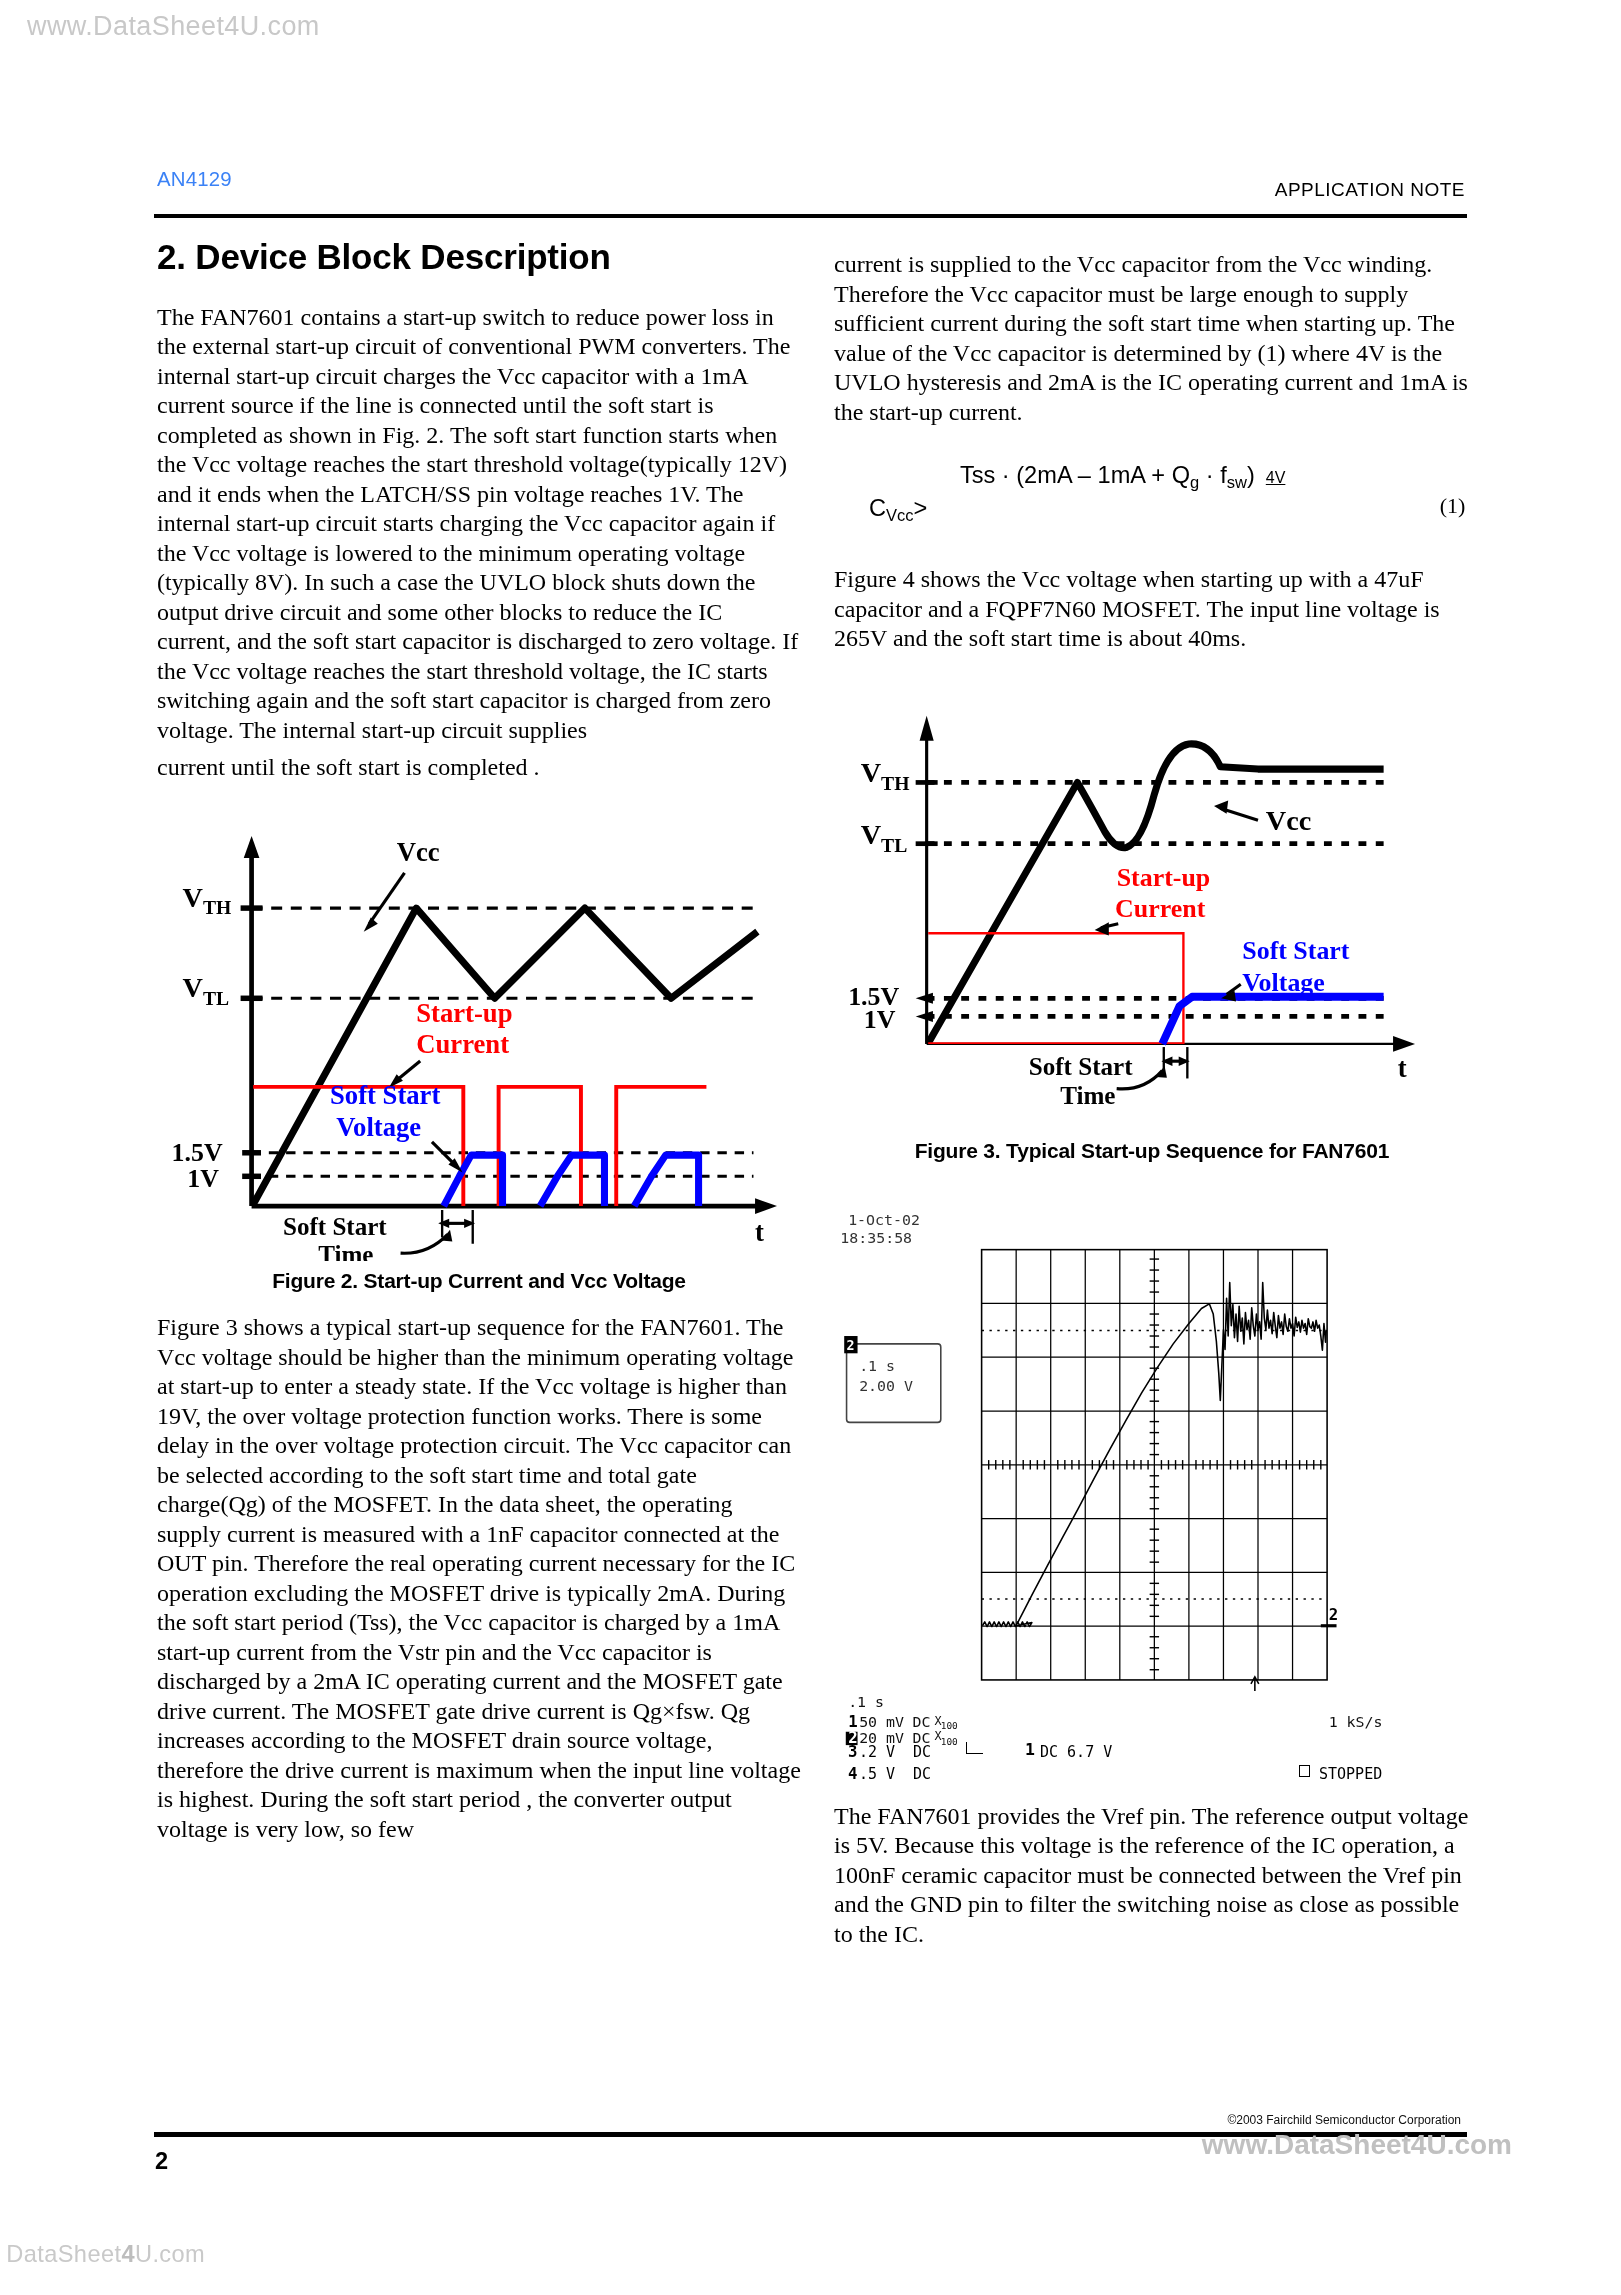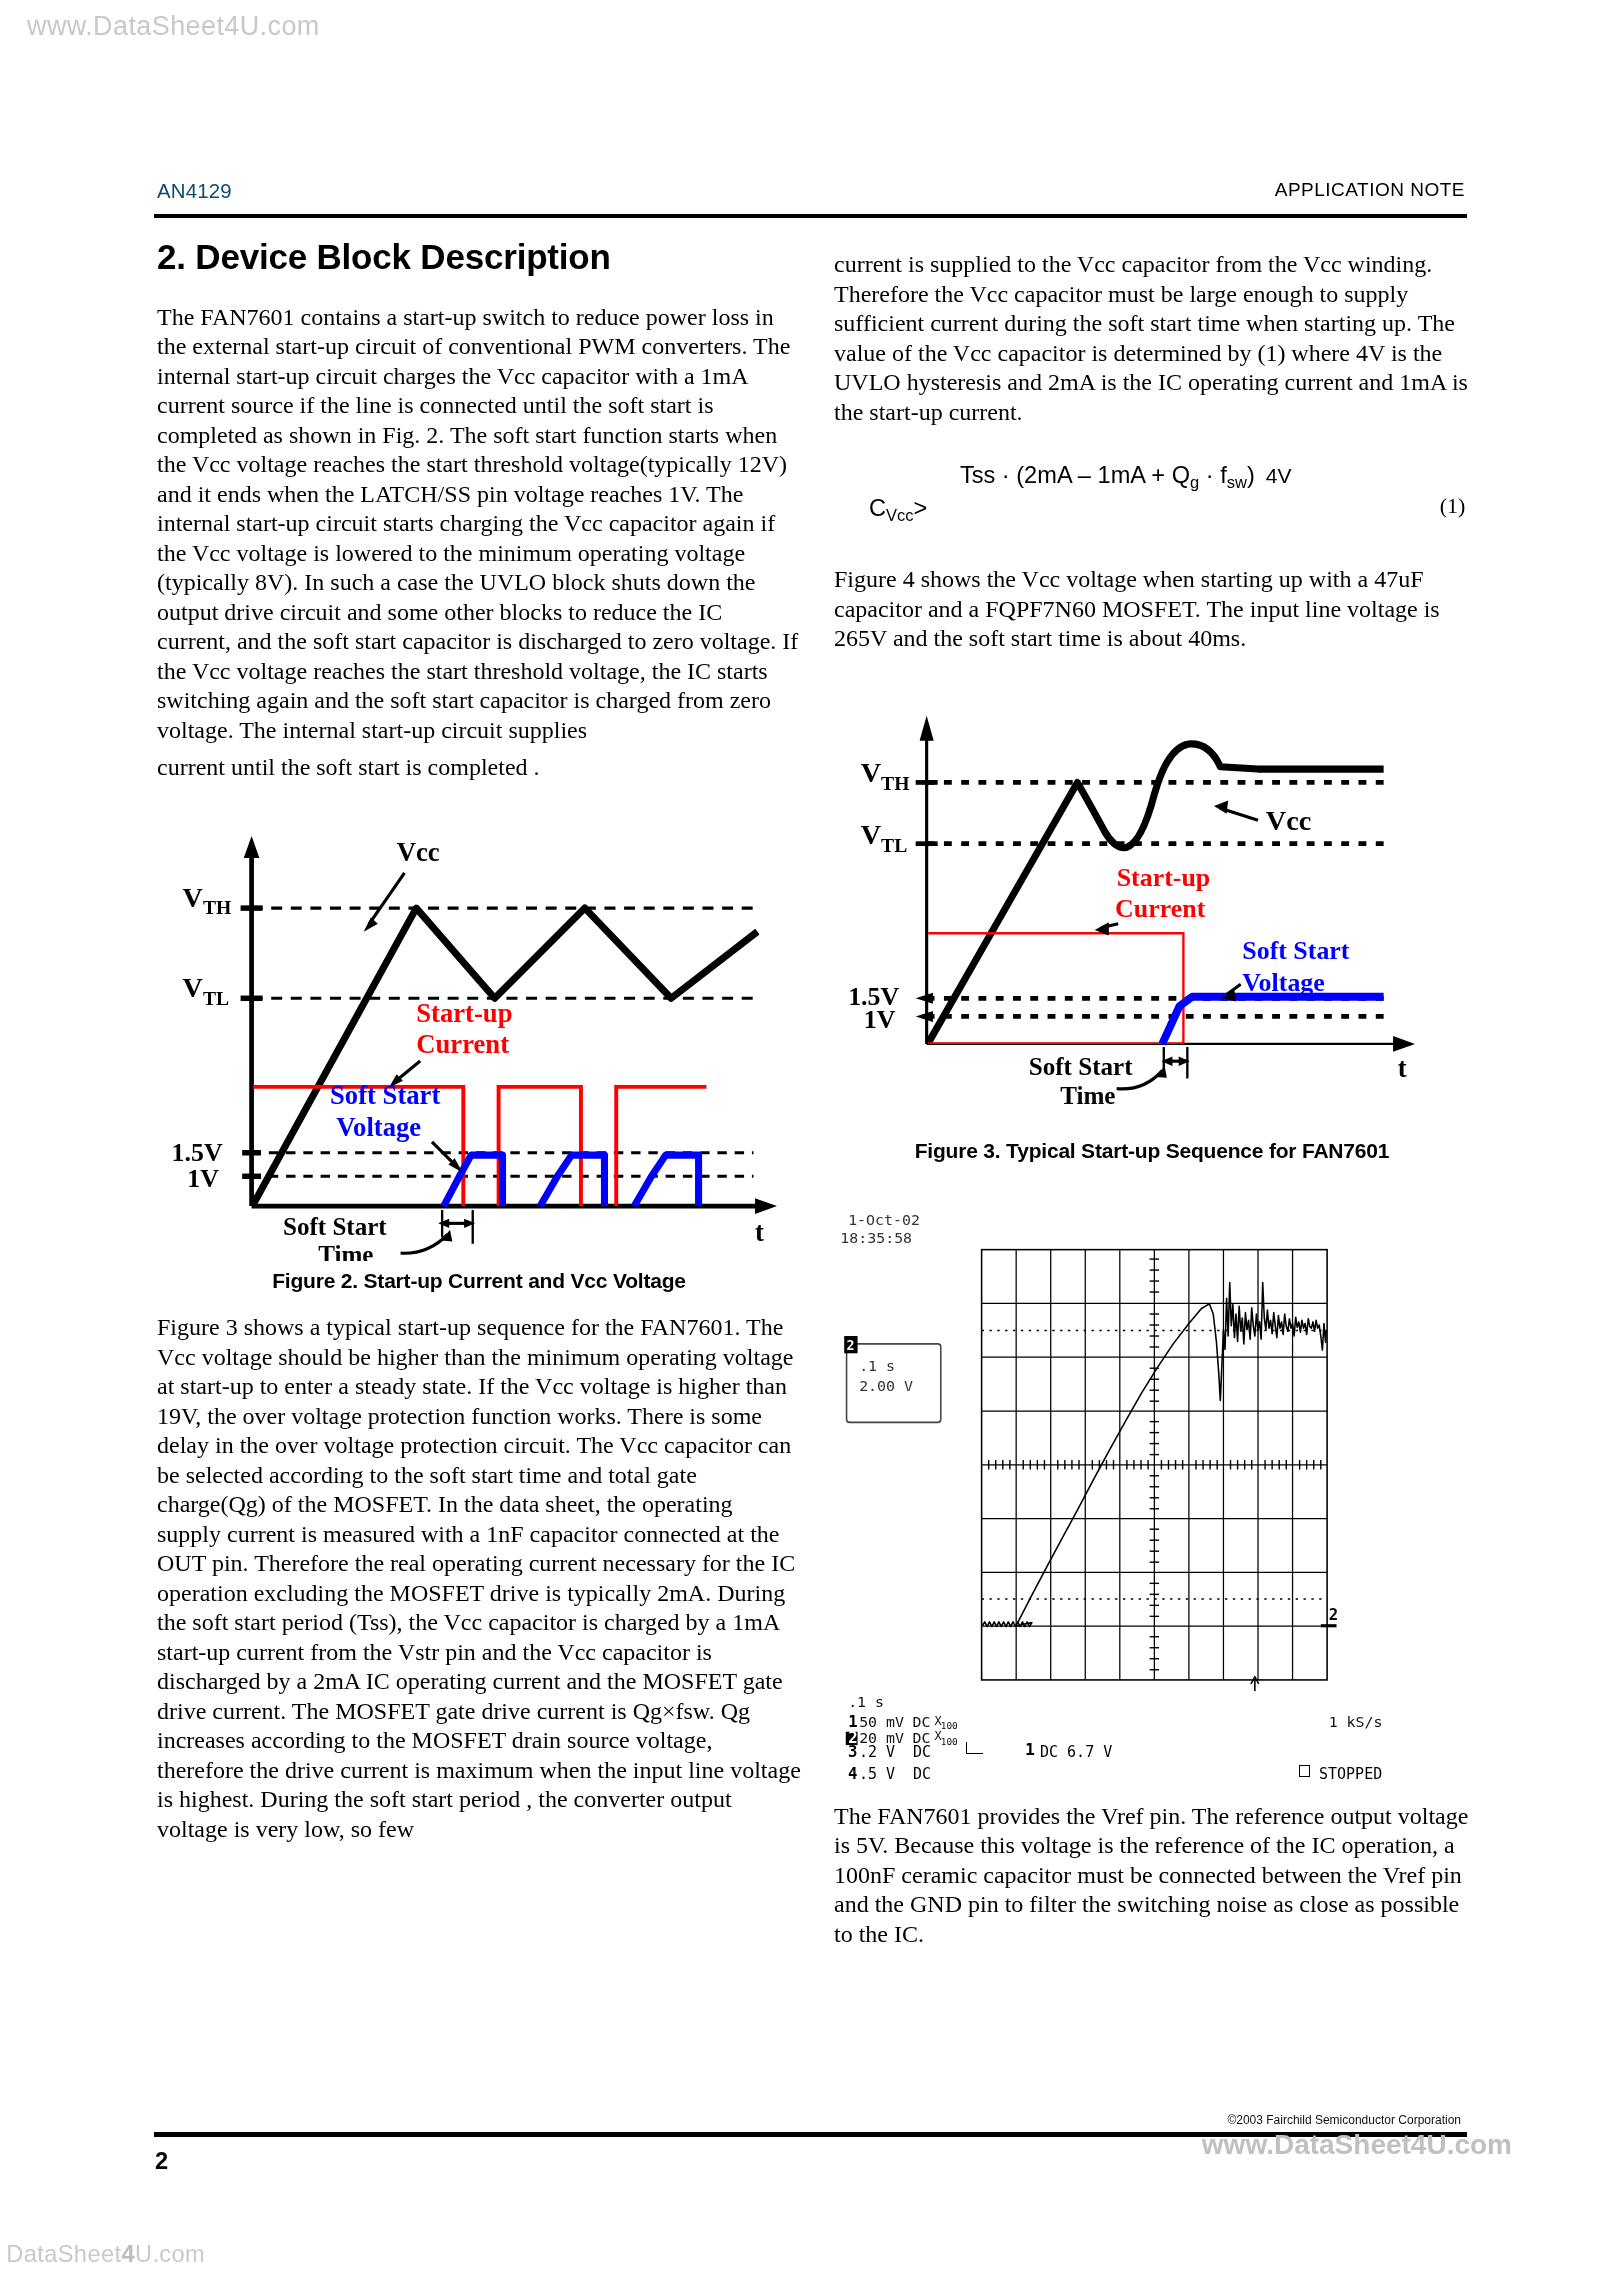--- a/index.html
+++ b/index.html
@@ -18,23 +18,23 @@
   }
   .wm-bottom {
     position: absolute; left: 6.3px; top: 2241px;
     font-family: "Liberation Sans", sans-serif;
     font-size: 23.6px; color: #c9c9c9; letter-spacing: 0.4px;
   }
   .wm-bottom b { font-weight: 700; color: #bdbdbd; }
 
   
   .hdr-left {
-    position: absolute; left: 157px; top: 180px;
-    font-family: "Liberation Sans", sans-serif;
-    font-size: 20.4px; font-weight: 400; color: #0c4a6e;
+    position: absolute; left: 157px; top: 168px;
+    font-family: "Liberation Sans", sans-serif;
+    font-size: 20.4px; font-weight: 400; color: #3b82f6;
     letter-spacing: 0.2px;
   }
   .hdr-right {
     position: absolute; right: 157px; top: 179px;
     font-family: "Liberation Sans", sans-serif;
     font-size: 19px; color: #000; letter-spacing: 0.5px;
   }
   .rule-top {
     position: absolute; left: 154px; top: 214px;
     width: 1313px; height: 3.9px; background: #000;
@@ -98,22 +98,23 @@
   .eq-lhs .sub { font-size: 16.5px; vertical-align: -0.28em; }
   .eq-frac {
     position: absolute; left: 118px; top: 4.7px; text-align: center;
   }
   .eq-num {
     font-family: "Liberation Sans", sans-serif; font-size: 23.6px;
     padding: 0 7.9px 3.1px 7.9px; white-space: nowrap;
   }
   .eq-bar { height: 2.4px; background: #000; }
   .eq-den {
-    font-family: "Liberation Sans", sans-serif; font-size: 21px;
+    font-family: "Liberation Sans", sans-serif; font-size: 16px;
     padding-top: 3.9px;
+    text-decoration: underline;
   }
   .eq-num .sub { font-size: 16.5px; vertical-align: -0.28em; }
   .eq-no {
     position: absolute; right: 4.7px; top: 36px;
     font-family: "Liberation Serif", serif; font-size: 22px;
   }
 
   
   svg { display: block; }
 </style>

